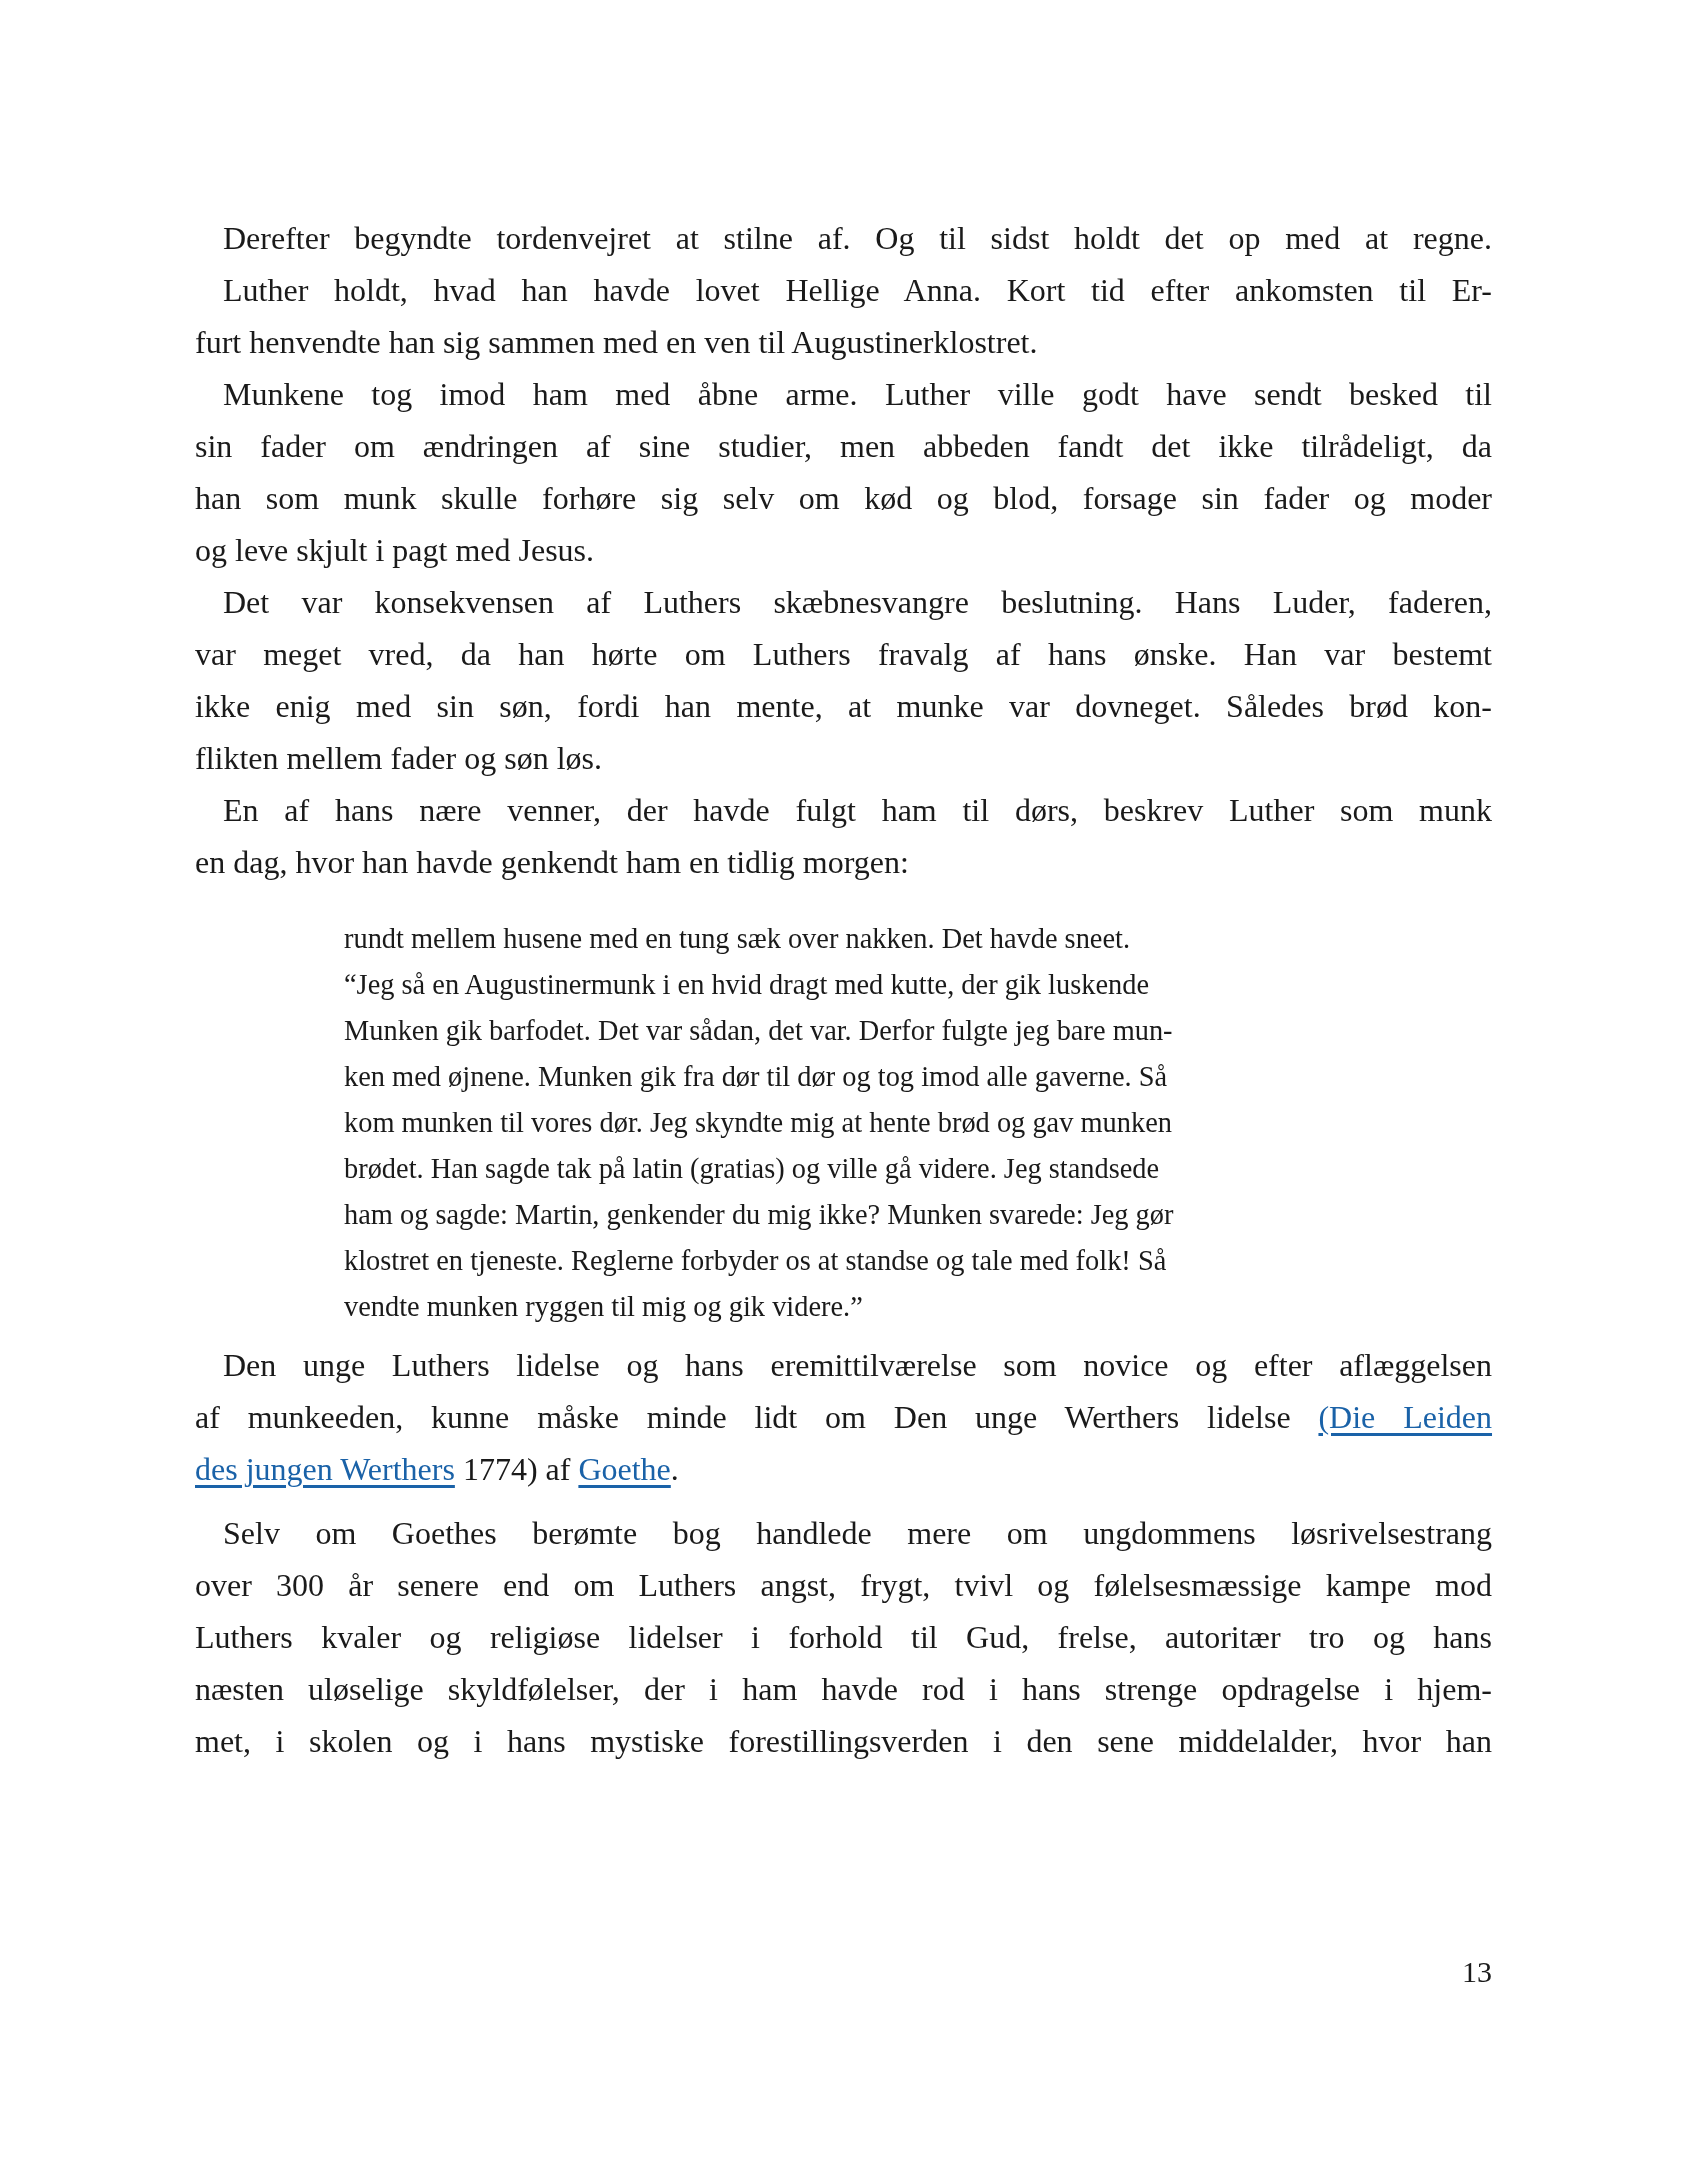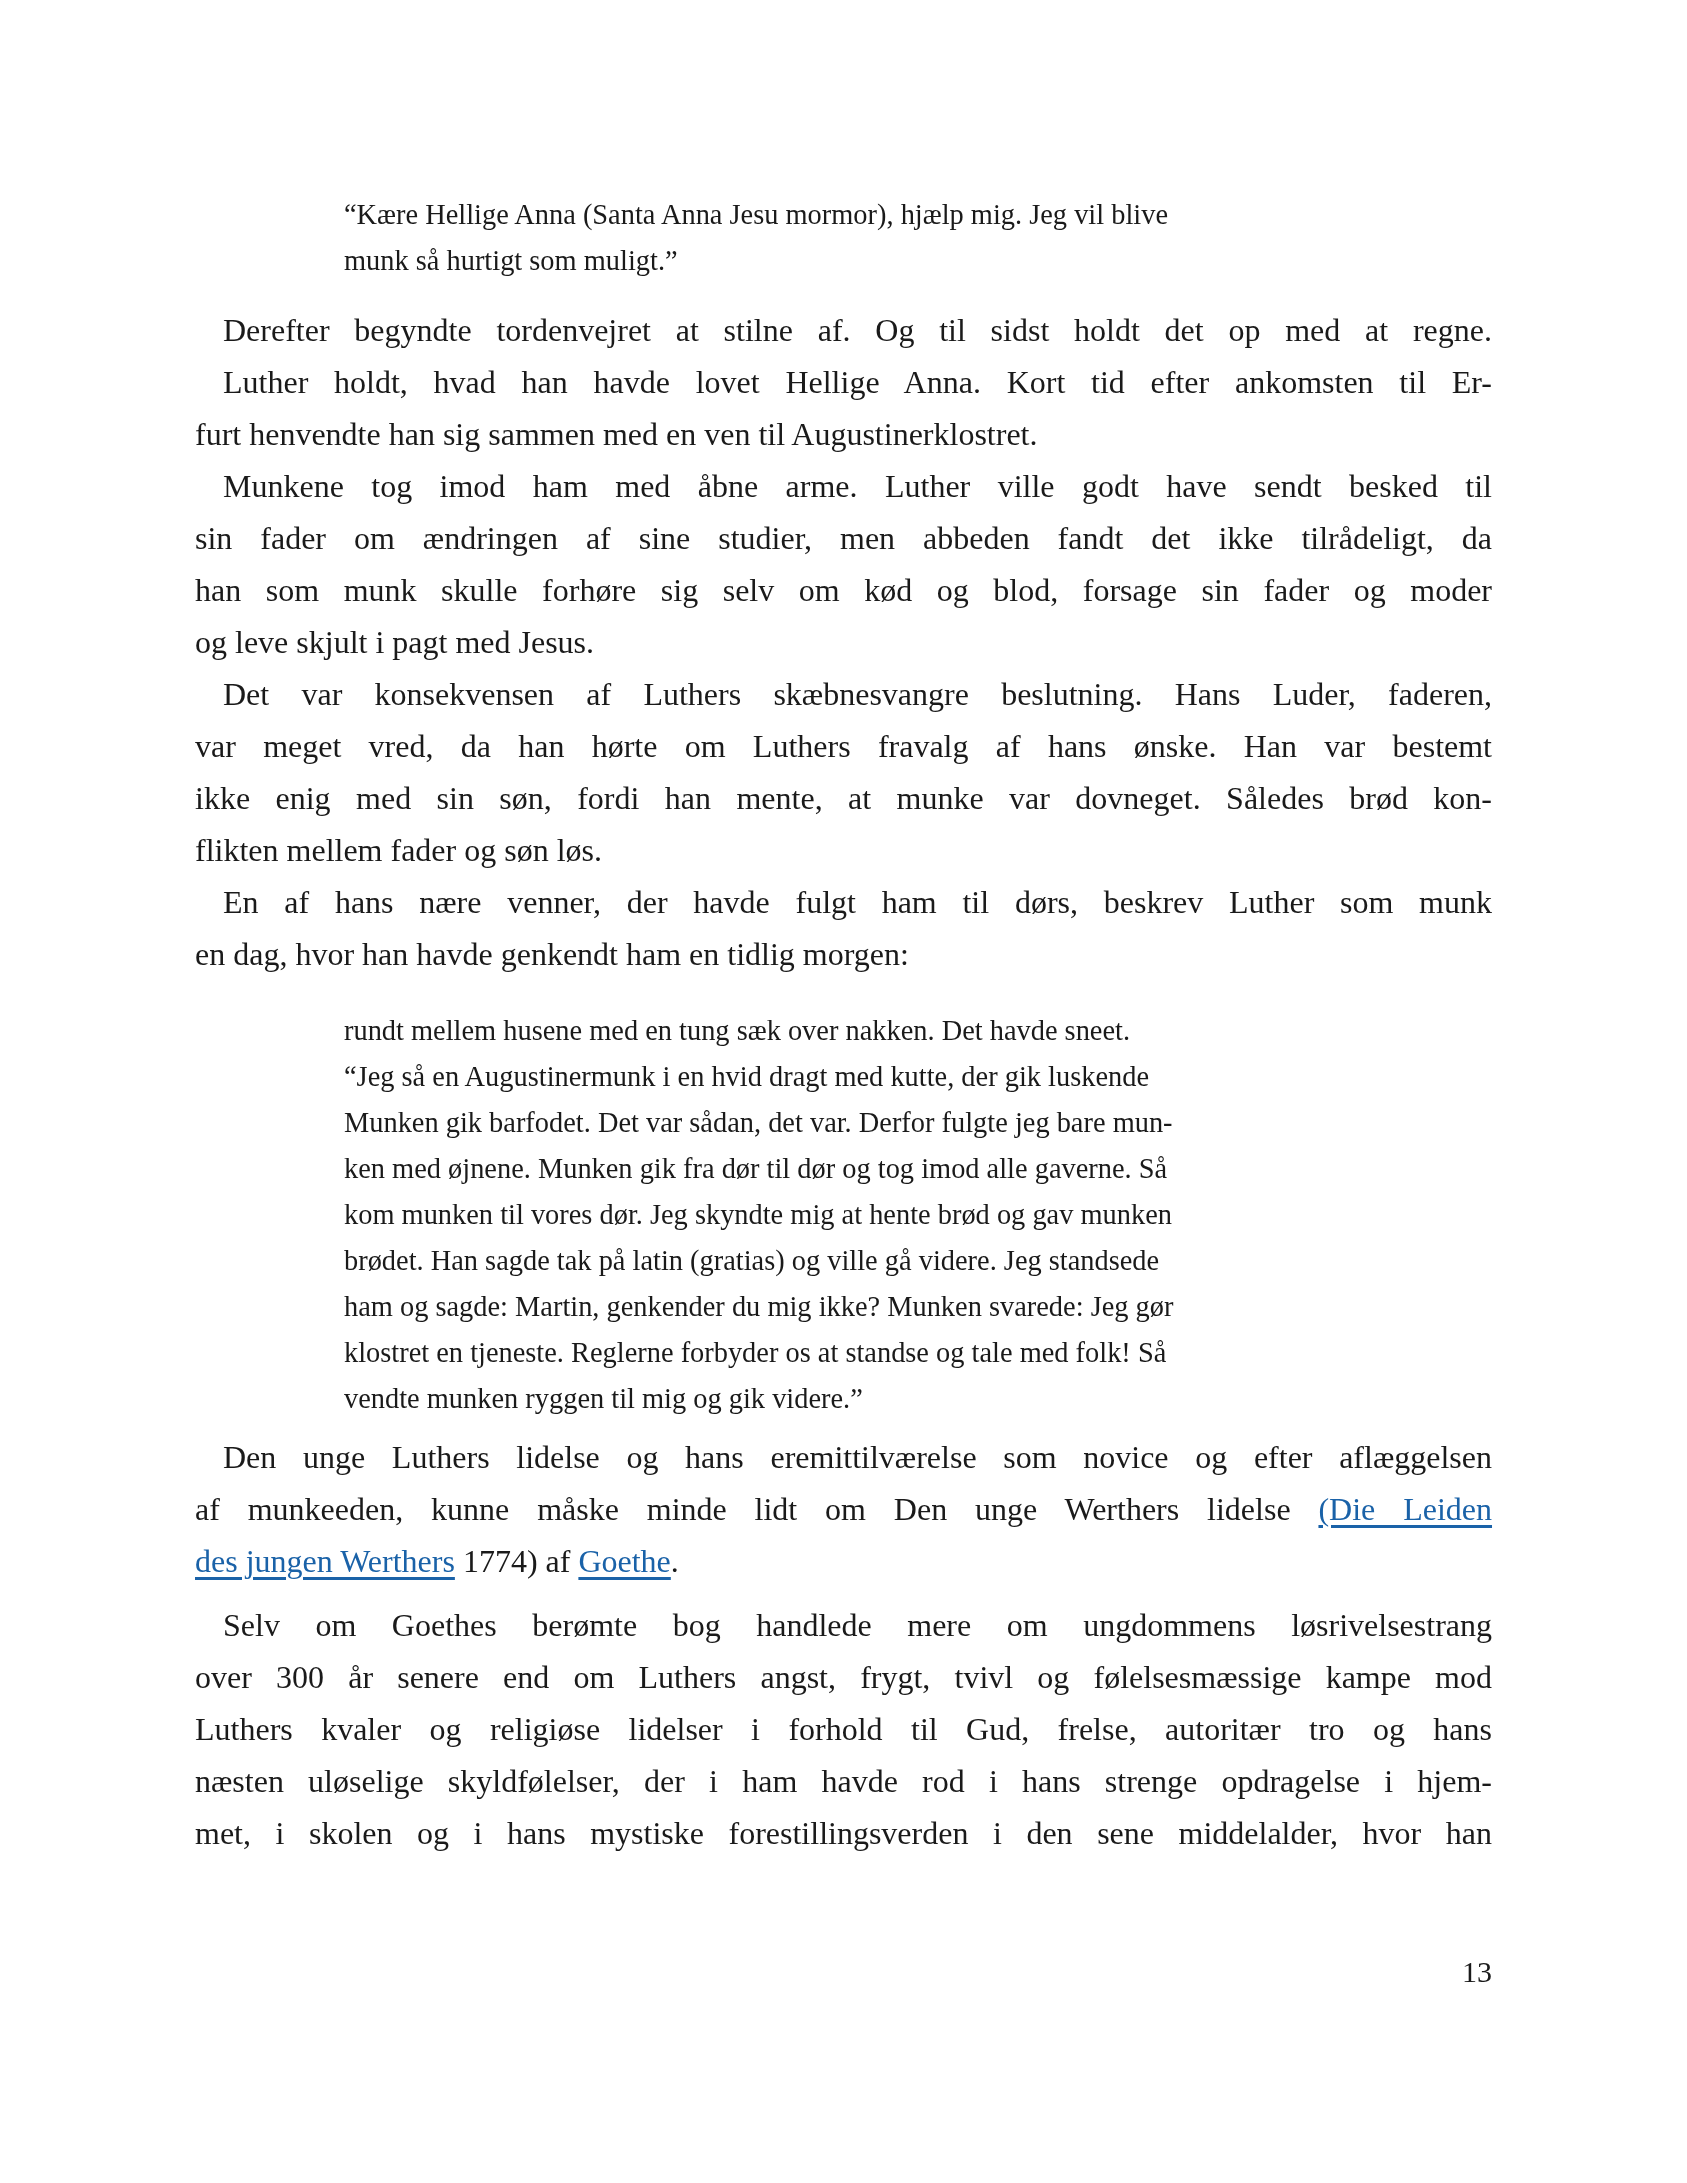--- a/index.html
+++ b/index.html
@@ -54,24 +54,20 @@
     top: 1952px;
     font-size: 30px;
     line-height: 40px;
   }
 </style>
 </head>
 <body>
 
 <div class="page" data-name="document-page">
   <div class="content" data-name="document-content">
-      <div class="block quote" data-name="anna-quote">
-        <div class="line" data-name="text-line">“Kære Hellige Anna (Santa Anna Jesu mormor), hjælp mig. Jeg vil blive</div>
-        <div class="line" data-name="text-line">munk så hurtigt som muligt.”</div>
-      </div>
       <div class="block para" data-name="para-derefter">
         <div class="line first" data-name="text-line">Derefter begyndte tordenvejret at stilne af. Og til sidst holdt det op med at regne.</div>
       </div>
       <div class="block para" data-name="para-luther-holdt">
         <div class="line first" data-name="text-line">Luther holdt, hvad han havde lovet Hellige Anna. Kort tid efter ankomsten til Er-</div>
         <div class="line noj" data-name="text-line">furt henvendte han sig sammen med en ven til Augustinerklostret.</div>
       </div>
       <div class="block para" data-name="para-munkene">
         <div class="line first" data-name="text-line">Munkene tog imod ham med åbne arme. Luther ville godt have sendt besked til</div>
         <div class="line" data-name="text-line">sin fader om ændringen af sine studier, men abbeden fandt det ikke tilrådeligt, da</div>

